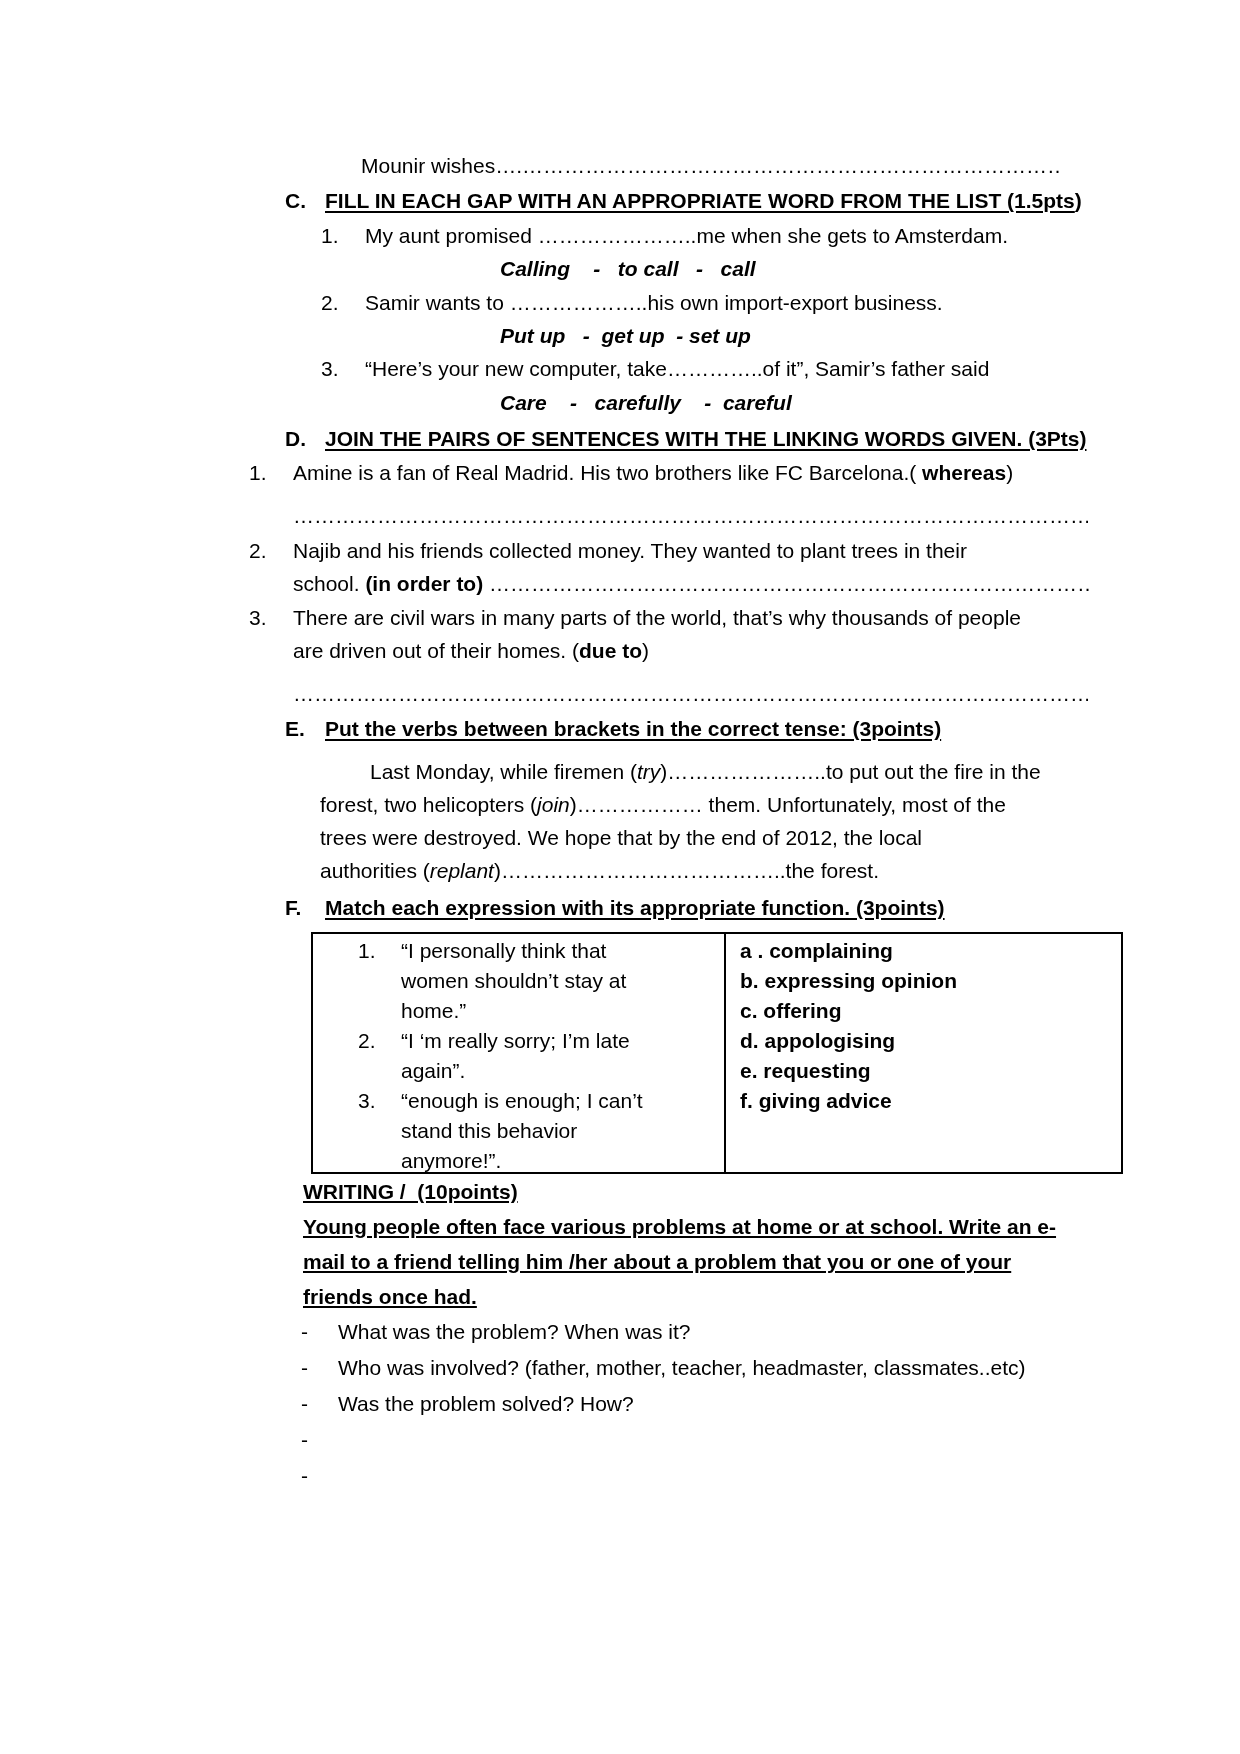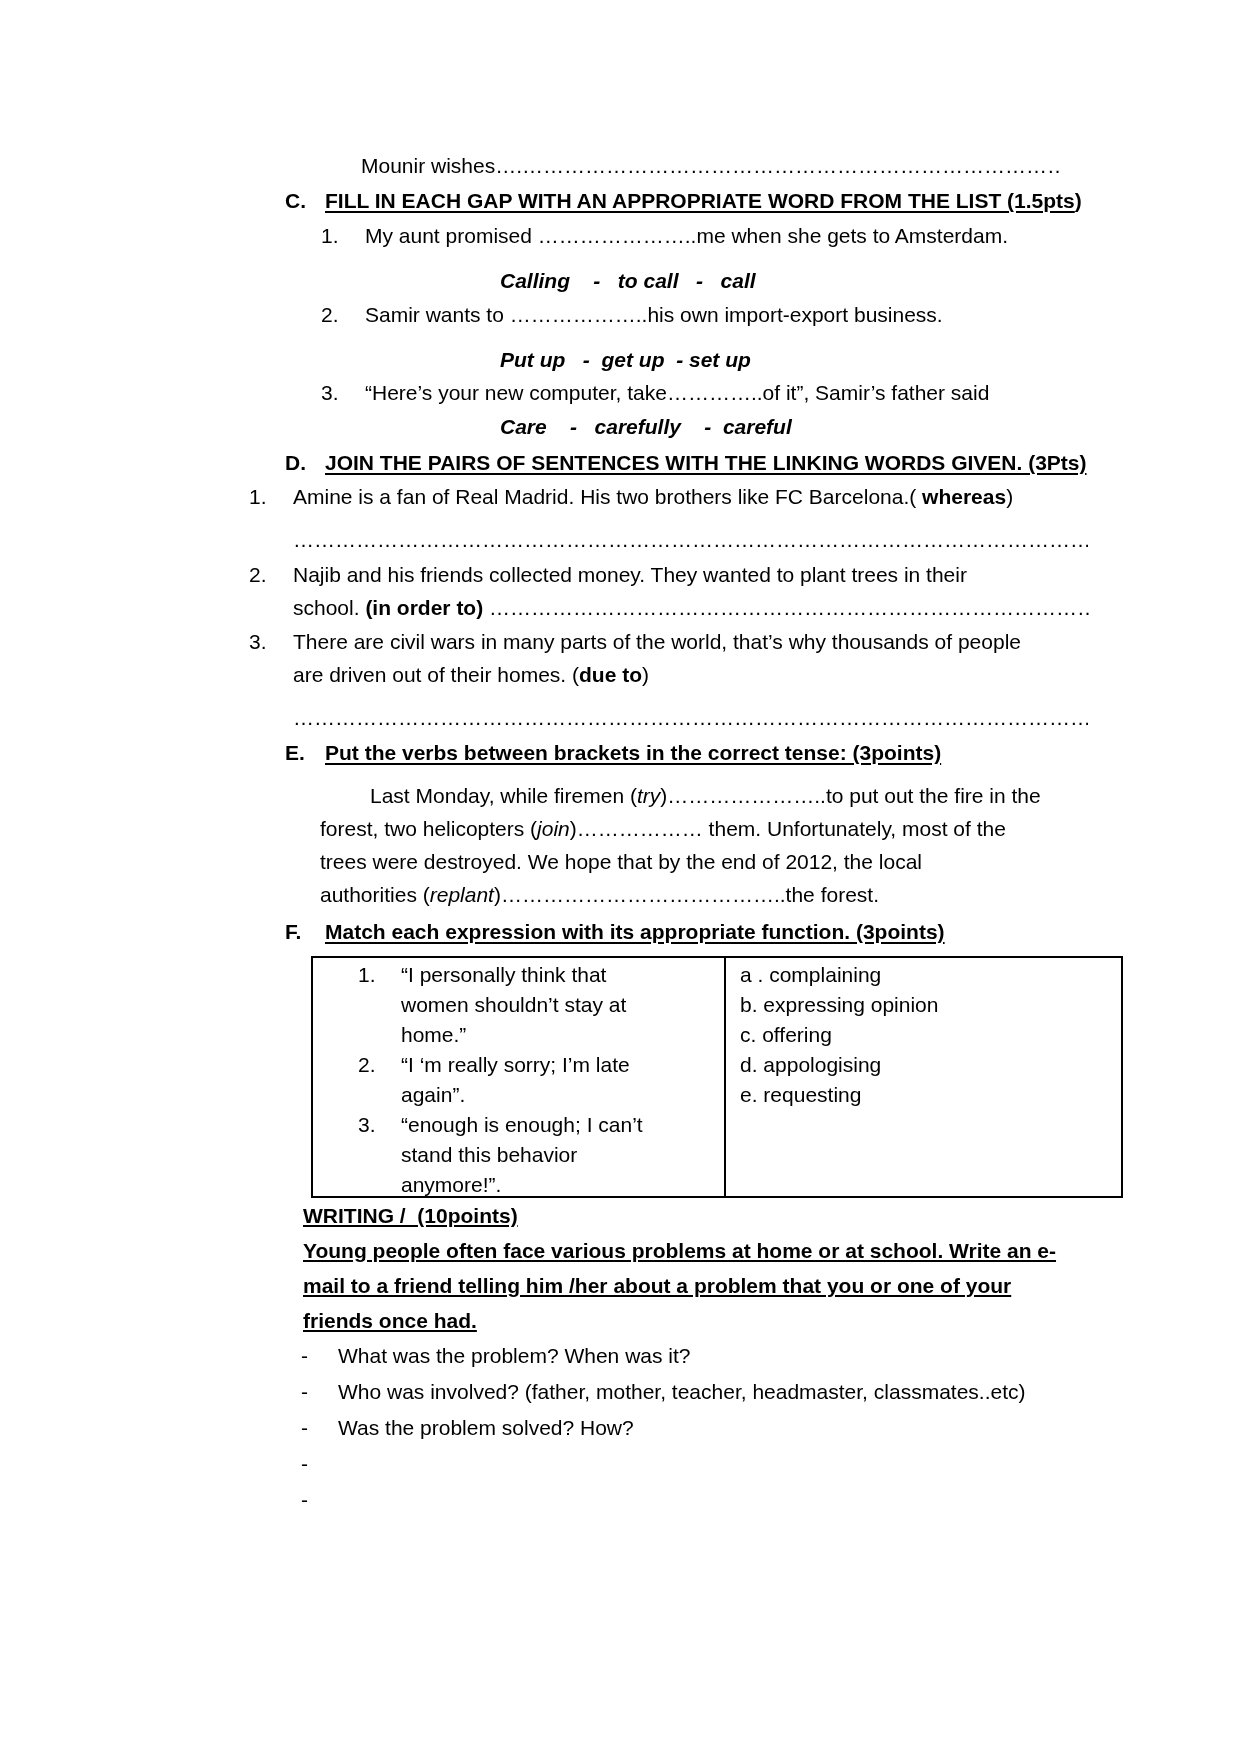--- a/index.html
+++ b/index.html
@@ -13,30 +13,30 @@
   .line,.item,.sec,.choices,.cont,.dotline,.eline,.fline,.wline { white-space:pre; }
   .clip { overflow:hidden; }
   .mounir { margin-left:361px; width:700px; }
   .sec { display:flex; margin-left:285px; font-weight:bold; }
   .sec .letter { width:40px; flex:none; }
   .u { text-decoration:underline; text-decoration-thickness:2px; text-underline-offset:3px; }
   .item { display:flex; }
   .c-item { margin-left:321px; }
   .d-item { margin-left:249px; }
   .item .num { width:44px; flex:none; }
-  .choices { margin-left:500px; font-weight:bold; font-style:italic;margin-top:12px; }
+  .choices { margin-left:500px; font-weight:bold; font-style:italic; }
   .cont { margin-left:293px; }
   .dotline { margin-left:293px; width:795px; }
   .d2l2 { width:800px; }
   .eline { margin-left:320px; }
   .eline.first { margin-left:370px; }
   .ftable { margin-left:311px; margin-top:8px; width:812px; height:242px;
             border:2px solid #000; display:flex; box-sizing:border-box; line-height:30px; }
   .fleft { width:413px; border-right:2px solid #000; box-sizing:border-box; padding:2px 0 0 45px; }
-  .fright { flex:1; padding:2px 0 12px 14px; }
+  .fright { flex:1; padding:2px 0 12px 14px;font-weight:bold; }
   .fitem { display:flex; }
   .fnum { width:43px; flex:none; }
   .writing-title { margin-left:303px; font-weight:bold; line-height:35px;text-decoration:underline; }
   .prompt { margin-left:303px; font-weight:bold; line-height:35px;text-decoration:underline; }
   .bullet { display:flex; margin-left:301px; line-height:36px; }
   .bullet .dash { width:37px; flex:none; }
   b { font-weight:bold; }
   i { font-style:italic; }
 </style>
 </head>
@@ -133,20 +133,21 @@
           <div class="fline">anymore!”.</div>
         </span>
       </div>
     </div>
     <div class="fright">
       <div class="fline">a . complaining</div>
       <div class="fline">b. expressing opinion</div>
       <div class="fline">c. offering</div>
       <div class="fline">d. appologising</div>
       <div class="fline">e. requesting</div>
+      <div class="fline">f. giving advice</div>
     </div>
   </div>
 
   <div class="writing-title wline">WRITING /  (10points)</div>
   <div class="prompt wline">Young people often face various problems at home or at school. Write an e-</div>
   <div class="prompt wline">mail to a friend telling him /her about a problem that you or one of your</div>
   <div class="prompt wline">friends once had.</div>
 
   <div class="bullet">
     <span class="dash">-</span>

